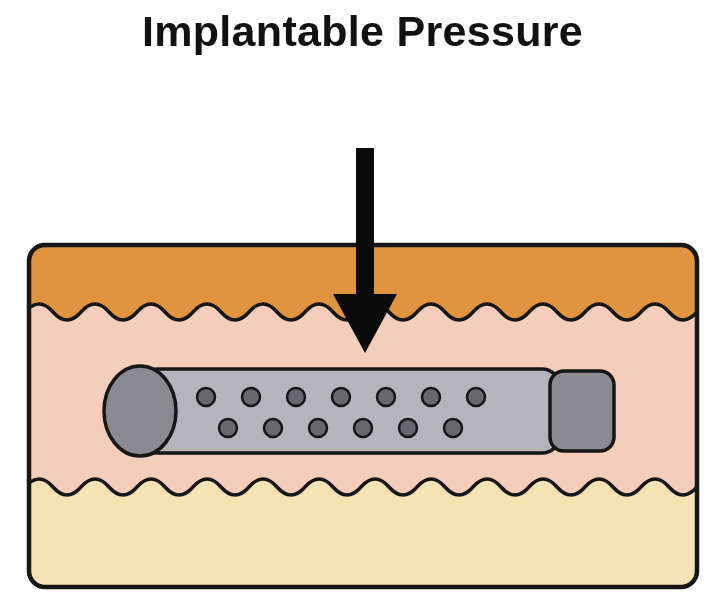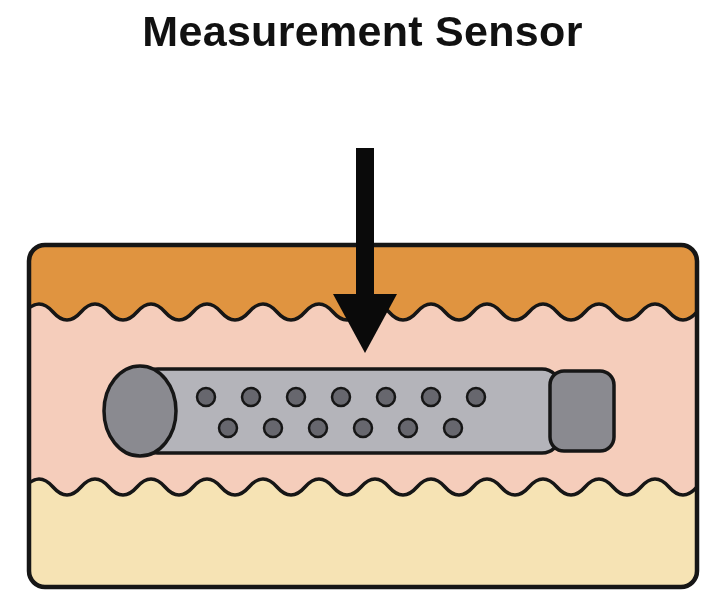--- a/index.html
+++ b/index.html
@@ -32,21 +32,21 @@
   .sensor-cap{fill:var(--sensor-cap,#8a8a90);stroke:var(--outline,#161616);stroke-width:3.5;}
   .hole{fill:var(--sensor-hole,#67676e);stroke:var(--outline,#161616);stroke-width:2.5;}
   .arrow{fill:var(--arrow,#0a0a0a);}
 </style>
 </head>
 <body>
 
 <div class="stage">
 
   <div class="title">
-    <span class="line">Measurement Sensor</span>
+    <span class="line">Implantable Pressure</span>
   </div>
 
   <svg class="diagram-svg" width="725" height="598" viewBox="0 0 725 598" xmlns="http://www.w3.org/2000/svg">
     <defs>
       <clipPath id="boxClip">
         <rect x="29" y="245" width="668" height="342" rx="16"></rect>
       </clipPath>
     </defs>
 
     <g clip-path="url(#boxClip)">

